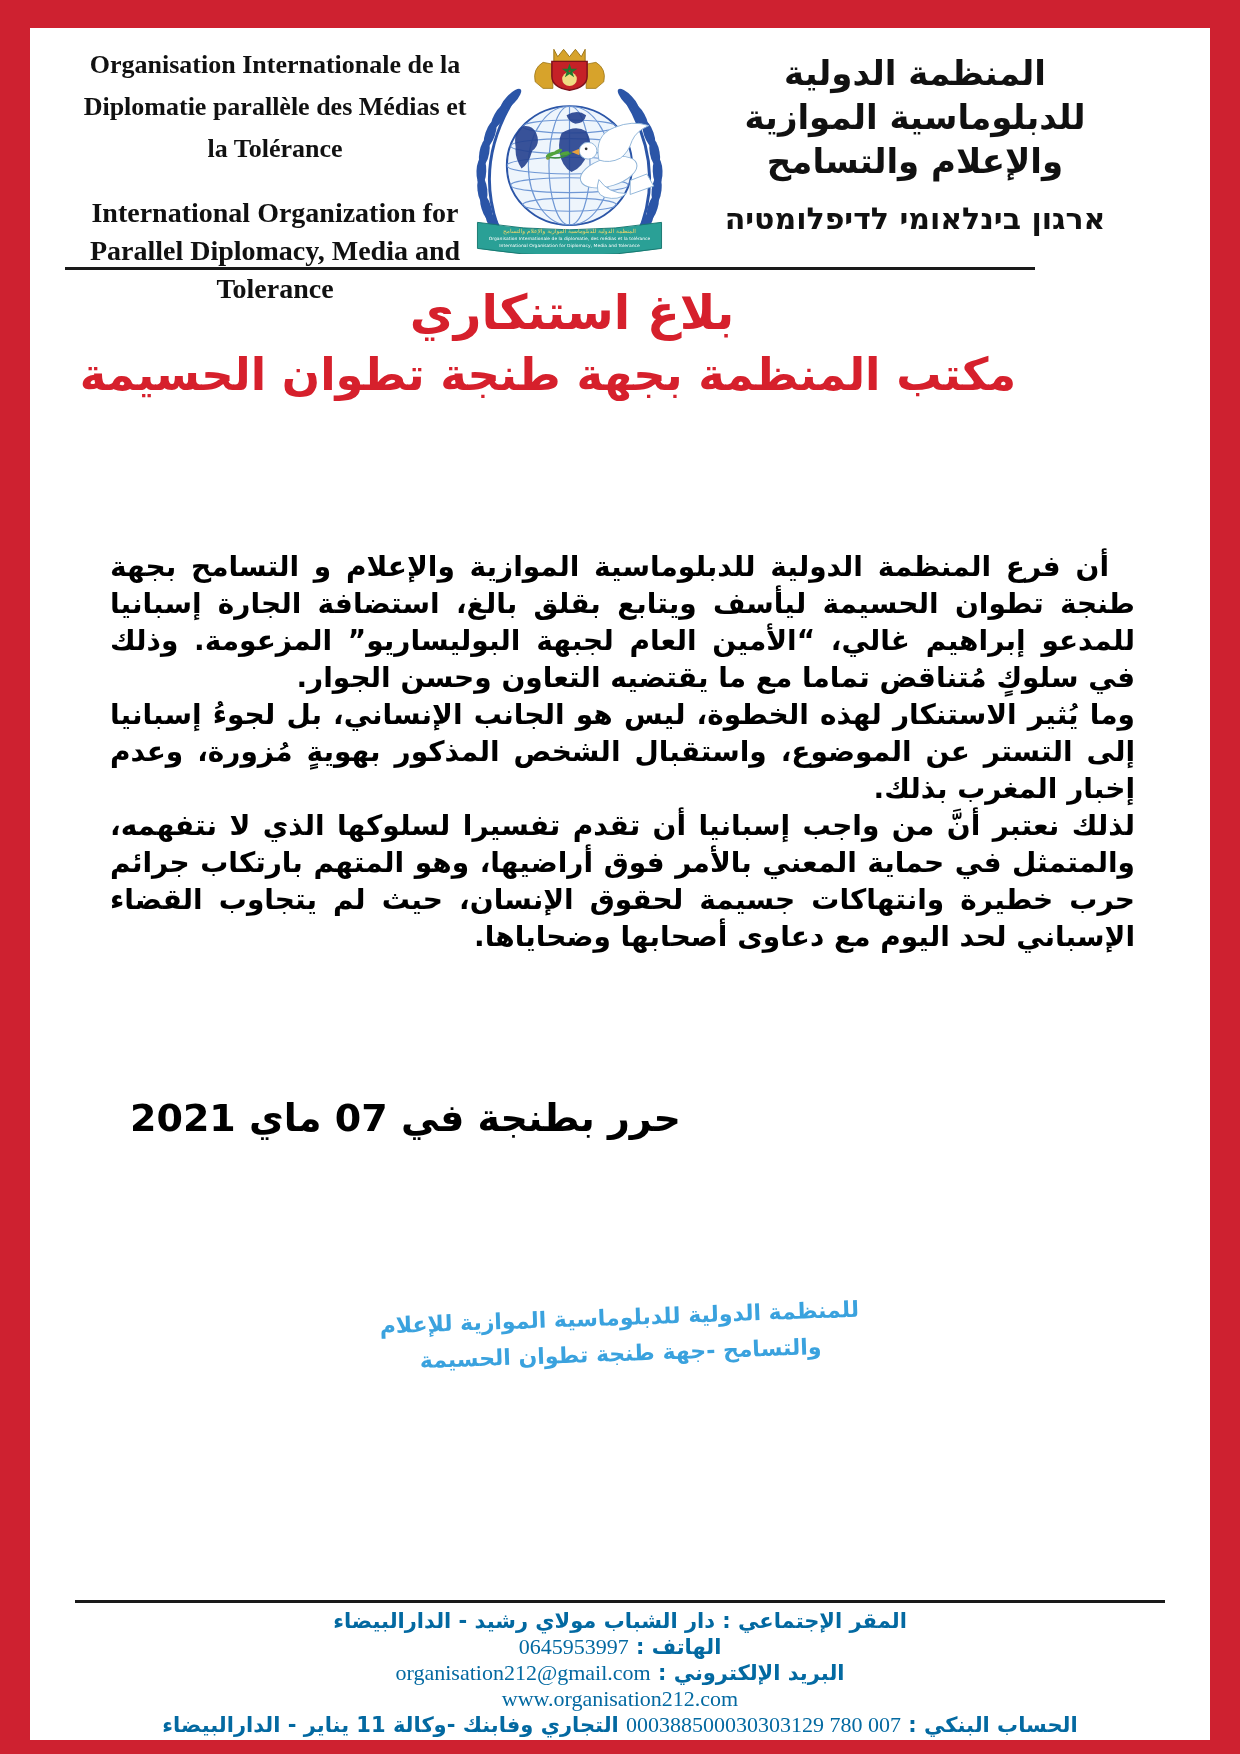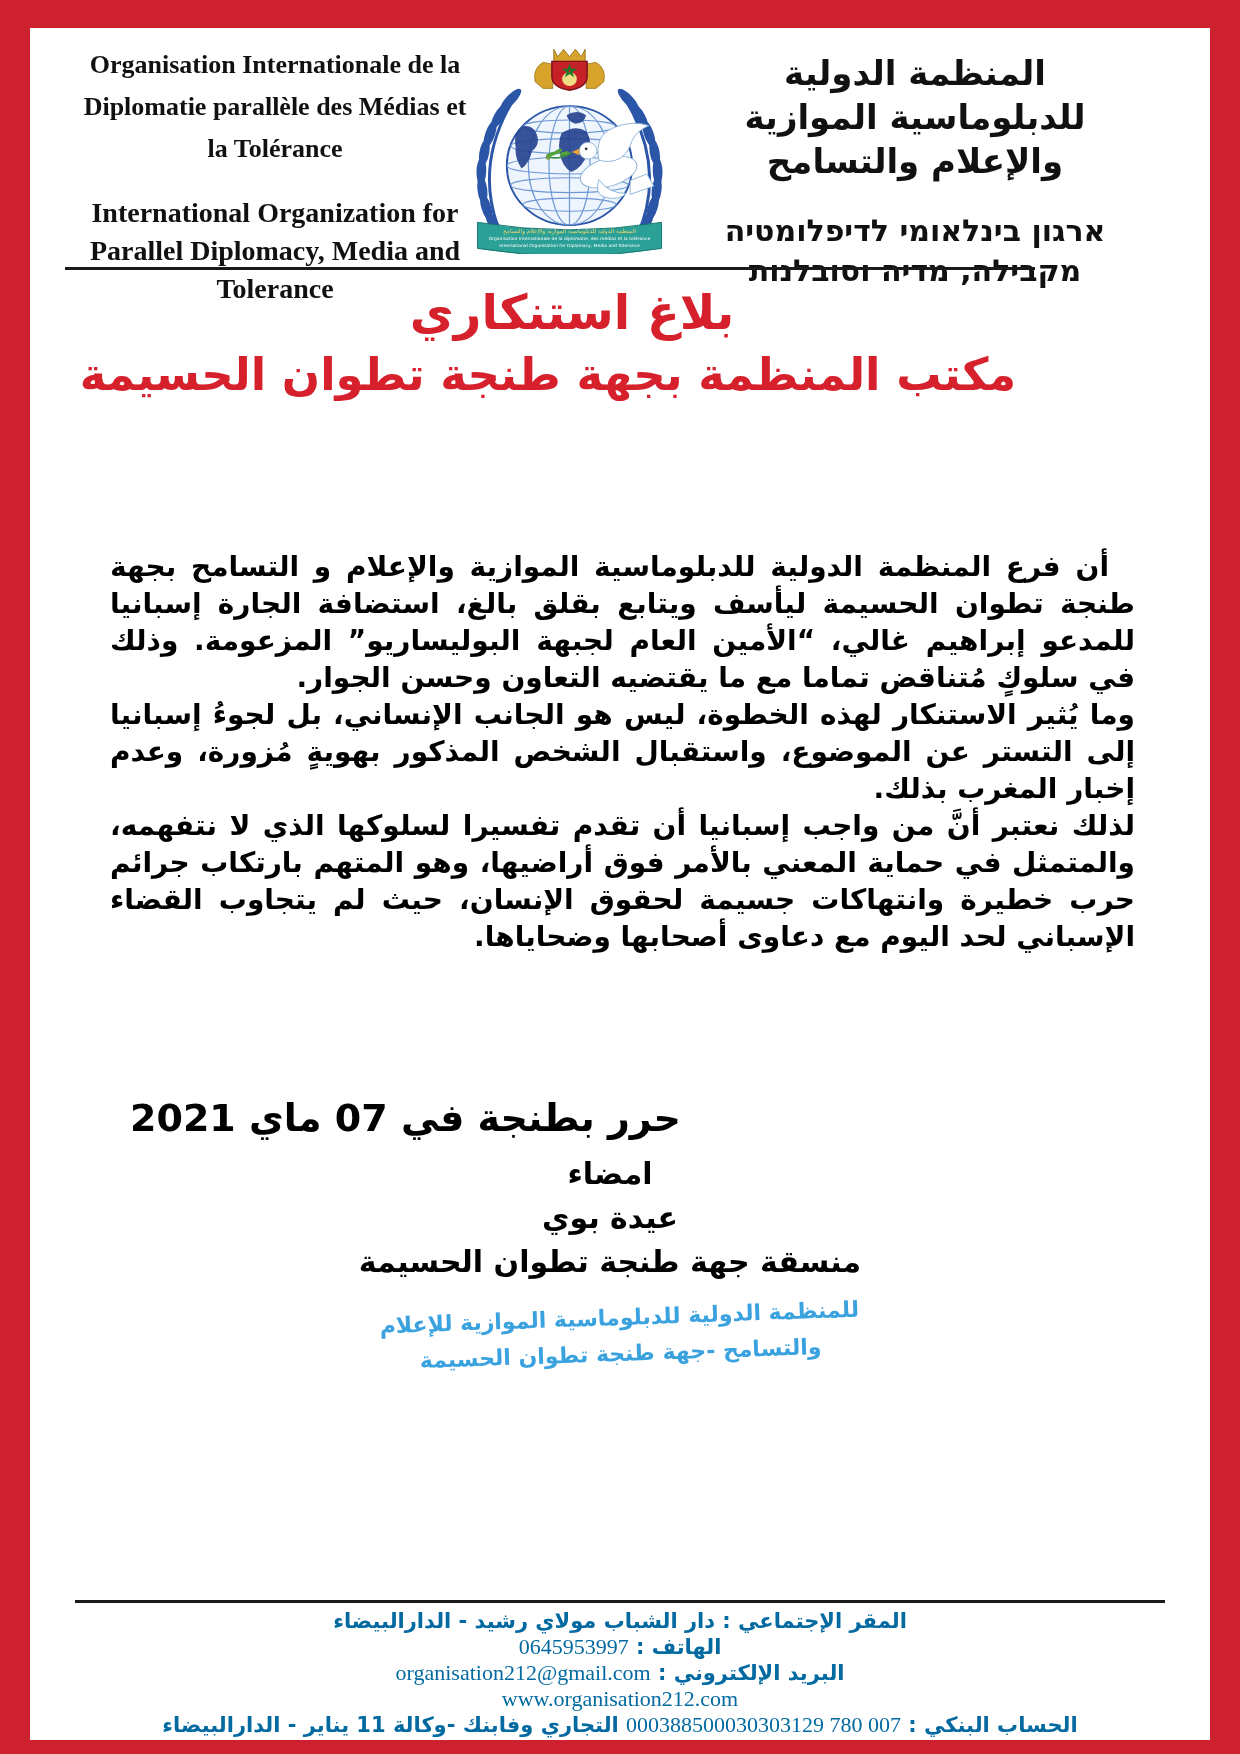--- a/index.html
+++ b/index.html
@@ -7,21 +7,21 @@
   .page{position:absolute;inset:0;box-sizing:border-box;background:#fff;
         border-style:solid;border-color:#ce2130;border-width:28px 30px 14px 30px;}
   .content{position:relative;width:100%;height:100%;}
 
   
   .header-left{position:absolute;top:16px;left:45px;width:400px;text-align:center;color:#111;}
   .org-fr{font-family:"Liberation Serif",serif;font-weight:bold;font-size:26px;line-height:42px;}
   .org-en{font-family:"Liberation Serif",serif;font-weight:bold;font-size:28px;line-height:38px;margin-top:24px;}
   .header-right{position:absolute;top:23px;right:70px;width:450px;text-align:center;color:#111;}
   .org-ar{font-size:34px;font-weight:bold;line-height:44px;}
-  .org-he{font-size:30px;font-weight:bold;line-height:40px;margin-top:28px;}
+  .org-he{font-size:30px;font-weight:bold;line-height:40px;margin-top:16px;}
   .logo{position:absolute;top:12px;left:422px;width:235px;height:214px;}
 
   .header-rule{position:absolute;top:239px;left:35px;width:970px;height:3px;background:#1a1a1a;}
 
   
   .title-block{position:absolute;top:252px;left:0;width:1036px;text-align:center;color:#d6202c;font-weight:bold;}
   .title-line1{font-size:48px;line-height:64px;padding-left:48px;}
   .title-line2{font-size:45px;line-height:62px;}
 
   
@@ -142,44 +142,38 @@
       </svg>
     </div>
 
     <div class="header-right">
       <div class="org-ar" dir="rtl">
         <div>المنظمة الدولية للدبلوماسية الموازية</div>
         <div>والإعلام والتسامح</div>
       </div>
       <div class="org-he" dir="rtl">
         <div>ארגון בינלאומי לדיפלומטיה</div>
-        <div>מקבילה, מדיה וסובלנות</div>
       </div>
     </div>
 
     <div class="header-rule"></div>
 
     <div class="title-block" dir="rtl">
       <div class="title-line1">بلاغ  استنكاري</div>
       <div class="title-line2">مكتب المنظمة بجهة طنجة تطوان الحسيمة</div>
     </div>
 
     <div class="body-text">
       <p class="indent">أن فرع المنظمة الدولية للدبلوماسية الموازية والإعلام و التسامح بجهة طنجة تطوان الحسيمة ليأسف ويتابع بقلق بالغ، استضافة الجارة إسبانيا للمدعو إبراهيم غالي، “الأمين العام لجبهة البوليساريو” المزعومة. وذلك في سلوكٍ مُتناقض تماما مع ما يقتضيه التعاون وحسن الجوار.</p>
       <p>وما يُثير الاستنكار لهذه الخطوة، ليس هو الجانب الإنساني، بل لجوءُ إسبانيا إلى التستر عن الموضوع، واستقبال الشخص المذكور بهويةٍ مُزورة، وعدم إخبار المغرب بذلك.</p>
       <p>لذلك نعتبر أنَّ من واجب إسبانيا أن تقدم تفسيرا لسلوكها الذي لا نتفهمه، والمتمثل في حماية المعني بالأمر فوق أراضيها، وهو المتهم بارتكاب جرائم حرب خطيرة وانتهاكات جسيمة لحقوق الإنسان، حيث لم يتجاوب القضاء الإسباني لحد اليوم مع دعاوى أصحابها وضحاياها.</p>
     </div>
 
     <div class="dateline">حرر بطنجة في 07 ماي 2021</div>
 
-    <div class="signature">
-      <div>امضاء</div>
-      <div>عيدة بوي</div>
-      <div>منسقة جهة طنجة تطوان الحسيمة</div>
-    </div>
 
     <div class="stamp">
       <div>للمنظمة الدولية للدبلوماسية الموازية للإعلام</div>
       <div>والتسامح  -جهة طنجة تطوان الحسيمة</div>
     </div>
 
     <div class="footer-rule"></div>
     <div class="footer">
       <div class="line" dir="rtl">المقر الإجتماعي : دار الشباب مولاي رشيد  - الدارالبيضاء</div>
       <div class="line" dir="rtl">

